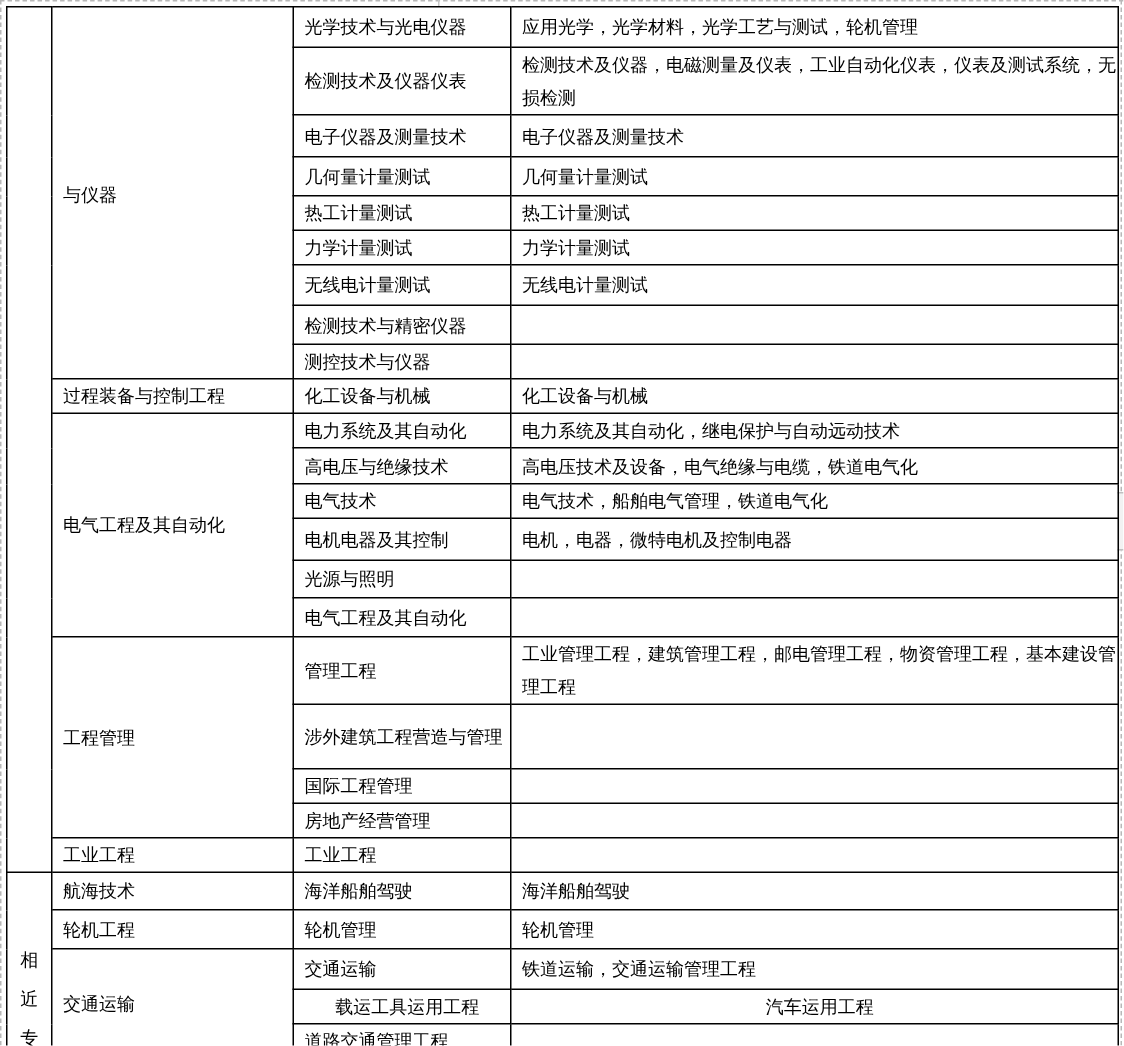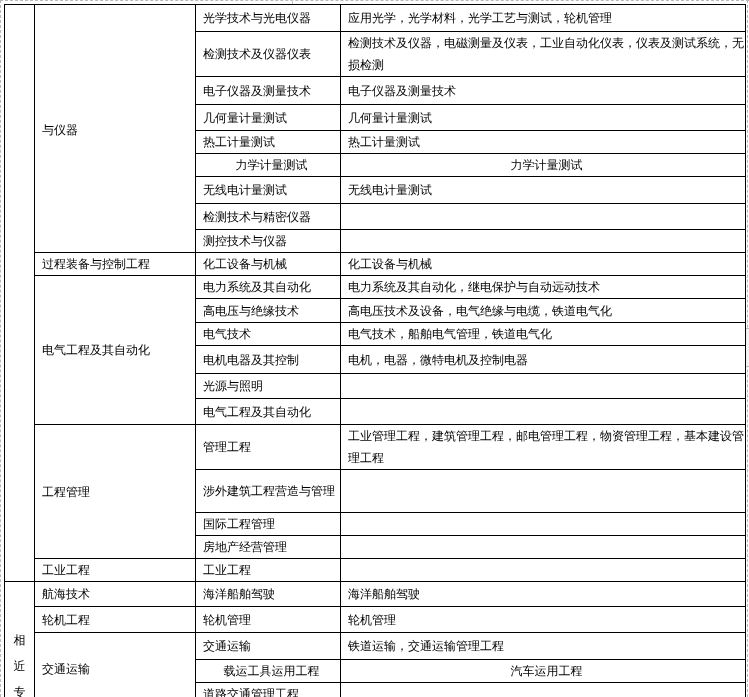--- a/index.html
+++ b/index.html
@@ -56,21 +56,21 @@
         <td class="text-top">电子仪器及测量技术</td>
       </tr>
       <tr style="height: 26px; padding-left: 18px;">
         <td>几何量计量测试</td>
         <td class="text-top">几何量计量测试</td>
       </tr>
       <tr style="height: 22px;">
         <td>热工计量测试</td>
         <td class="text-top">热工计量测试</td>
       </tr>
-      <tr style="height: 23px; text-align: center;">
+      <tr style="height: 23px;">
         <td>力学计量测试</td>
         <td class="text-top">力学计量测试</td>
       </tr>
       <tr style="height: 27px;">
         <td>无线电计量测试</td>
         <td class="text-top">无线电计量测试</td>
       </tr>
       <tr style="height: 26px;">
         <td>检测技术与精密仪器</td>
         <td class="text-top"></td>

